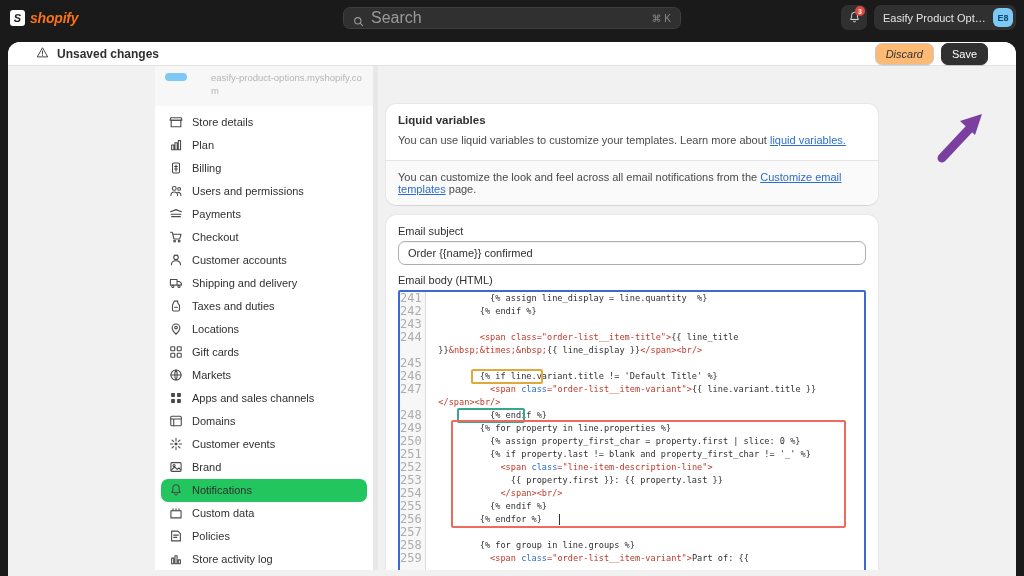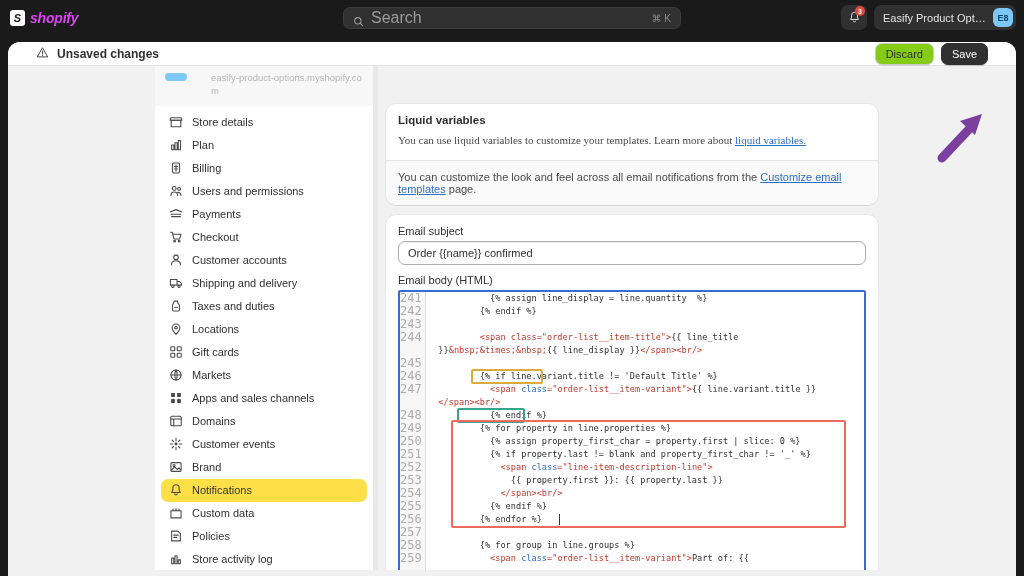--- a/index.html
+++ b/index.html
@@ -21,21 +21,21 @@
     margin-left: 10px;
   }
   #brand .mark {
     width: 15px; height: 16px; border-radius: 3px;
     background: #fff; color: #1a1a1a;
     font-size: 11px; font-weight: bold;
     display: flex; align-items: center; justify-content: center;
     font-style: italic;
   }
   #brand .word {
-    color: #d946ef; font-size: 14px; font-weight: bold;
+    color: #f97316; font-size: 14px; font-weight: bold;
     font-style: italic; letter-spacing: -0.2px;
   }
 
   #searchbox {
     position: absolute; left: 343px; top: 7px;
     width: 338px; height: 22px;
     background: #303030; border: 1px solid #3d3d3d;
     border-radius: 7px;
     display: flex; align-items: center; padding: 0 9px;
   }
@@ -95,22 +95,23 @@
     display: flex; align-items: center; gap: 8px;
   }
   #unsavedtext { font-size: 12px; font-weight: bold; color: #303030; }
   #modalbtns { margin-left: auto; display: flex; align-items: center; gap: 7px; }
   .btn {
     height: 22px; border-radius: 7px; font-size: 11px;
     display: flex; align-items: center; justify-content: center;
     padding: 0 10px; cursor: pointer; font-weight: 500;
   }
   .btn-discard {
-    background: #84cc16; border: 1px solid #c9c9c9; color: #303030;
+    background: #fdba74; border: 1px solid #c9c9c9; color: #303030;
     box-shadow: 0 1px 0 rgba(0,0,0,0.06);
+    font-style: italic;
   }
   .btn-save {
     background: #303030; color: #fff; border: 1px solid #303030;
     box-shadow: 0 1px 0 rgba(0,0,0,0.15);
   }
 
   #modalbody {
     position: relative;
     height: 504px; background: #f1f1f1;
   }
@@ -133,21 +134,21 @@
   #storedomain {
     font-size: 9.5px; color: #b5b5b5; line-height: 1.35;
     word-break: break-all;
   }
   #navlist { padding: 5px 6px 0 6px; }
   .navitem {
     display: flex; align-items: center; gap: 9px;
     height: 23px; padding: 0 8px; border-radius: 7px;
     cursor: pointer;
   }
-  .navitem.active { background: #fde047; }
+  .navitem.active { background: #22c55e; }
   .navicon {
     width: 14px; height: 14px; flex: 0 0 auto;
     display: flex; align-items: center; justify-content: center;
     color: #4a4a4a;
   }
   .navlabel { font-size: 11px; color: #303030; white-space: nowrap; }
 
   
   #main {
     position: absolute; left: 370px; top: 0;
@@ -157,21 +158,21 @@
   .card {
     background: #fff; border-radius: 10px;
     box-shadow: 0 1px 0 rgba(0,0,0,0.07), 0 0 0 1px rgba(0,0,0,0.04);
     margin: 0 138px 0 8px;
   }
   #liquidcard { margin-top: 38px; }
   #liquidtop { padding: 10px 12px 11px 12px; }
   #liquidtitle {
     font-size: 11.5px; font-weight: bold; color: #303030; margin-bottom: 7px;
   }
-  #liquiddesc { font-size: 11px; color: #4a4a4a; line-height: 1.45; font-family: Liberation Serif, serif; }
+  #liquiddesc { font-size: 11px; color: #4a4a4a; line-height: 1.45; }
   #liquidbottom {
     border-top: 1px solid #e3e3e3; background: #fafafa;
     padding: 10px 12px; border-radius: 0 0 10px 10px;
     font-size: 11px; color: #4a4a4a;
   }
   a.lnk { color: #2c6ecb; text-decoration: underline; cursor: pointer; }
 
   #emailcard { margin-top: 10px; padding: 10px 12px 12px 12px; }
   .fieldlabel { font-size: 11px; color: #303030; margin-bottom: 4px; }
   #subjectinput {

